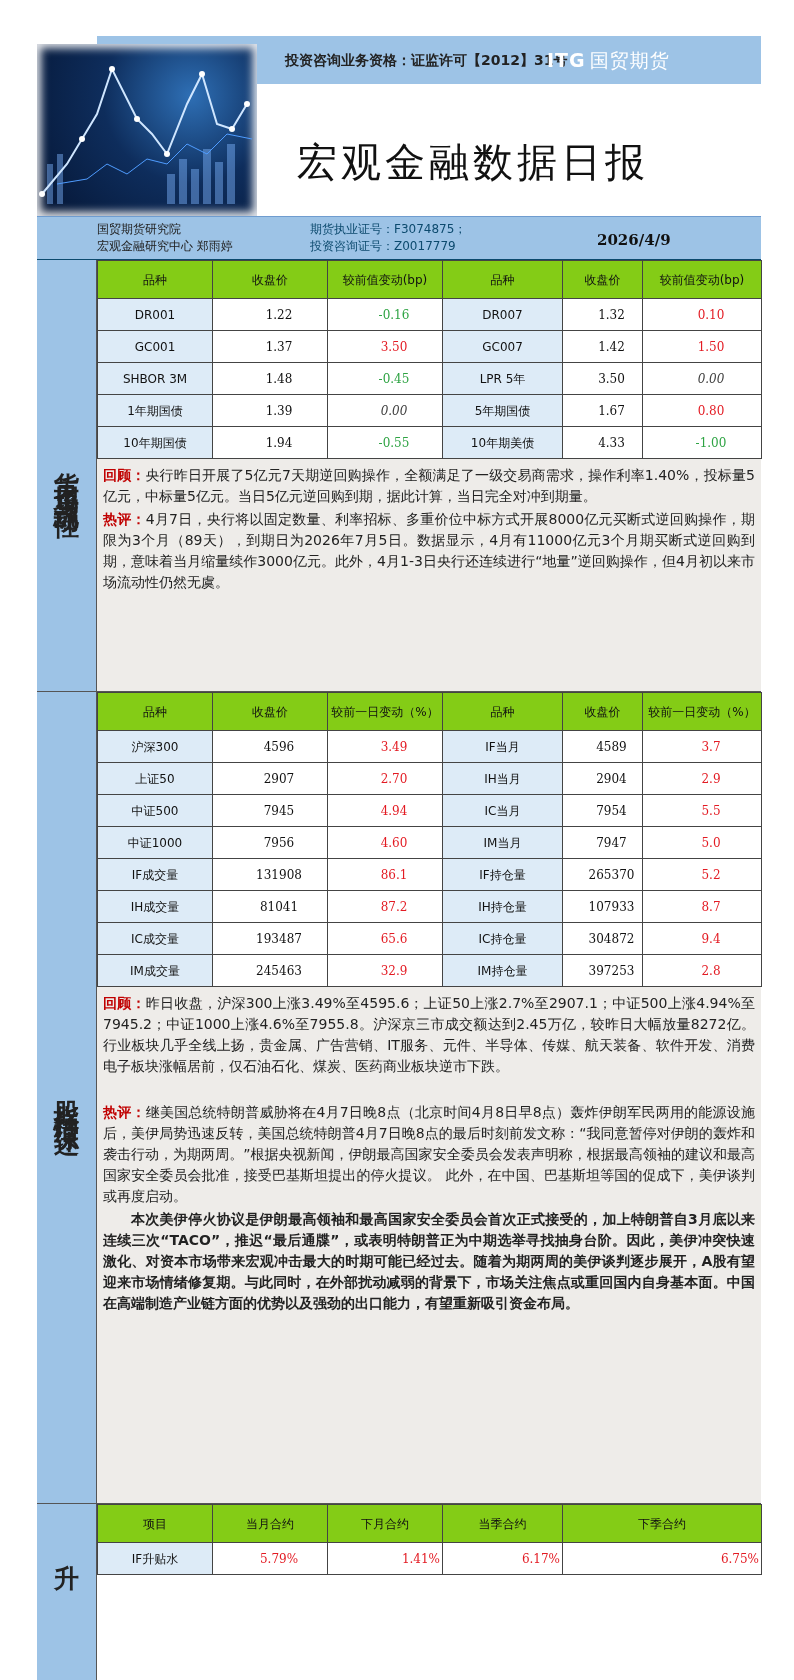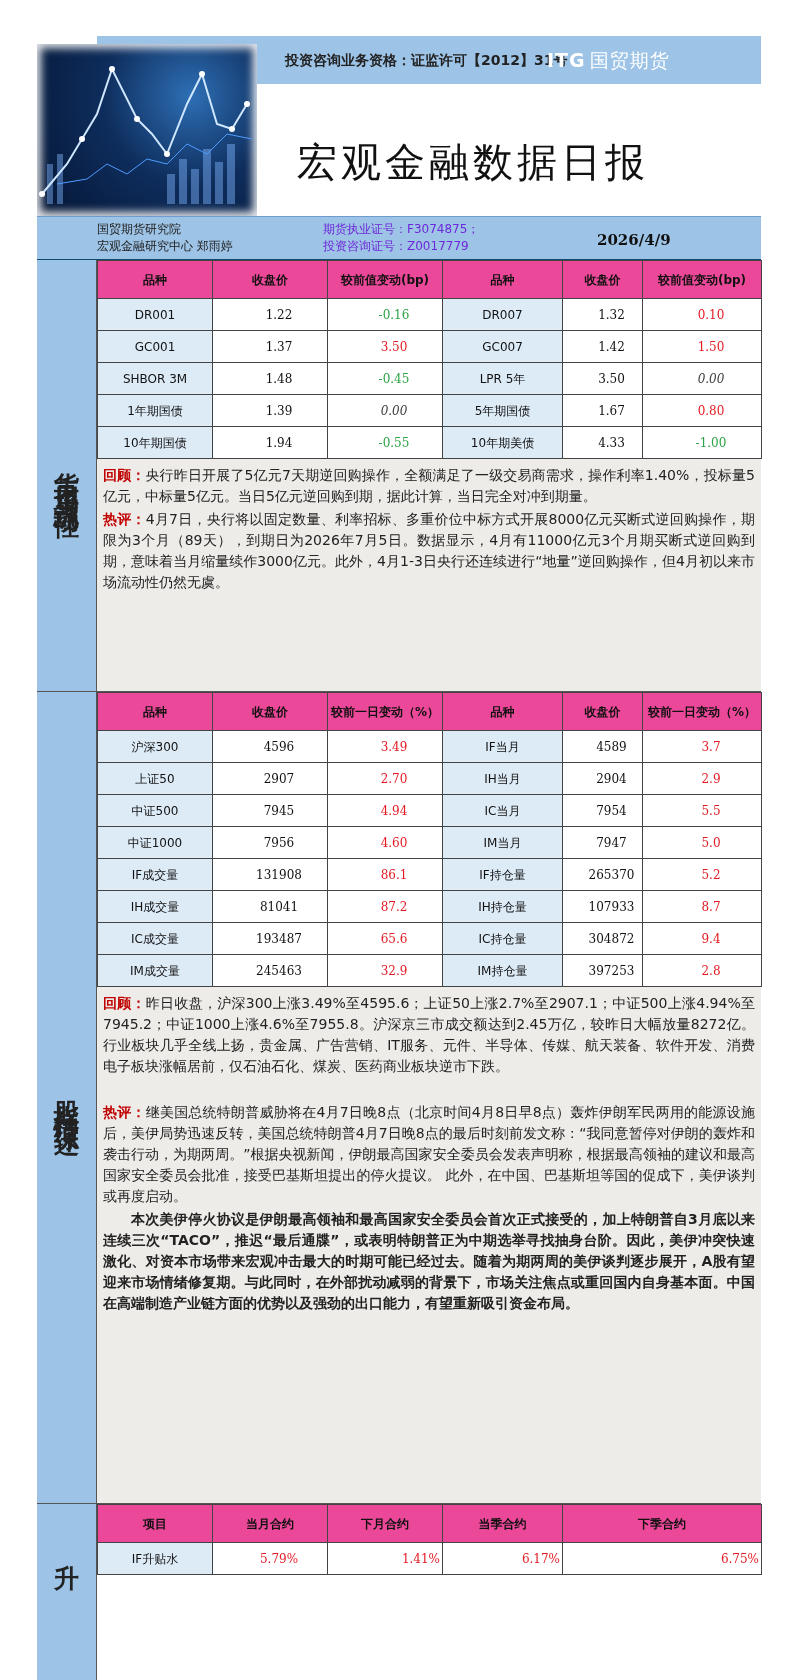--- a/index.html
+++ b/index.html
@@ -19,34 +19,34 @@
   .license { position: absolute; left: 248px; top: 16px; font-size: 14px; color: #222; font-weight: bold; }
   .logo { position: absolute; left: 510px; top: 12px; font-size: 19px; font-weight: bold; color: #ffffff; letter-spacing: 1px; }
   .logo .cn { font-weight: normal; margin-left: 4px; }
   .title { position: absolute; left: 260px; top: 99px; font-family: "DejaVu Serif", "Liberation Serif", serif;
            font-size: 40px; color: #111; letter-spacing: 4px; }
 
   
   .info { position: absolute; left: 0; top: 180px; width: 724px; height: 44px; background: #9dc3e6; font-size: 12px;
           border-top: 1px solid #6f9ccf; border-bottom: 1px solid #0c4a6e; }
   .info .col1 { position: absolute; left: 60px; top: 4px; line-height: 17px; color: #222; }
-  .info .col2 { position: absolute; left: 273px; top: 4px; line-height: 17px; color: #6d28d9; margin-left: 13px; }
+  .info .col2 { position: absolute; left: 273px; top: 4px; line-height: 17px; color: #0c4a6e; }
   .info .date { position: absolute; left: 560px; top: 14px; font-size: 15px; font-weight: bold;
                 font-family: "DejaVu Serif", "Liberation Serif", serif; }
 
   
   .section { position: absolute; left: 0; width: 724px; border-bottom: 1px solid #555; }
   .side { position: absolute; left: 0; top: 0; width: 60px; height: 100%; background: #9dc3e6; border-right: 1px solid #555;
           display: flex; align-items: center; justify-content: center; }
   .side-text { writing-mode: vertical-rl; text-orientation: upright; font-size: 25px; font-weight: bold; color: #222; letter-spacing: 6px; }
   .body { position: absolute; left: 60px; top: 0; width: 664px; height: 100%; background: #eeece9; }
 
   table.dt { border-collapse: collapse; width: 664px; table-layout: fixed; background: #fff; }
   table.dt td { border: 1px solid #444; text-align: center; font-size: 12px; height: 32px; line-height: 14px; padding: 0 2px; }
-  table.dt tr.h td { background: #ec4899; height: 38px; font-weight: bold; }
+  table.dt tr.h td { background: #84cc16; height: 38px; }
   table.dt td.nm { background: #ddebf7; }
   table.dt td.num { font-family: "DejaVu Serif", "Liberation Serif", serif; font-size: 12px; padding-left: 20px; }
   .up { color: #e31b23; }
   .down { color: #2ea343; }
   .flat { color: #404040; font-style: italic; }
 
   .txt { padding: 4px 4px 0 4px; font-size: 14px; line-height: 21px; color: #222; text-align: justify; }
   .txt .lbl { color: #c00000; font-weight: bold; }
   .txt .bold { font-weight: bold; }
   .txt p { margin: 2px; }

